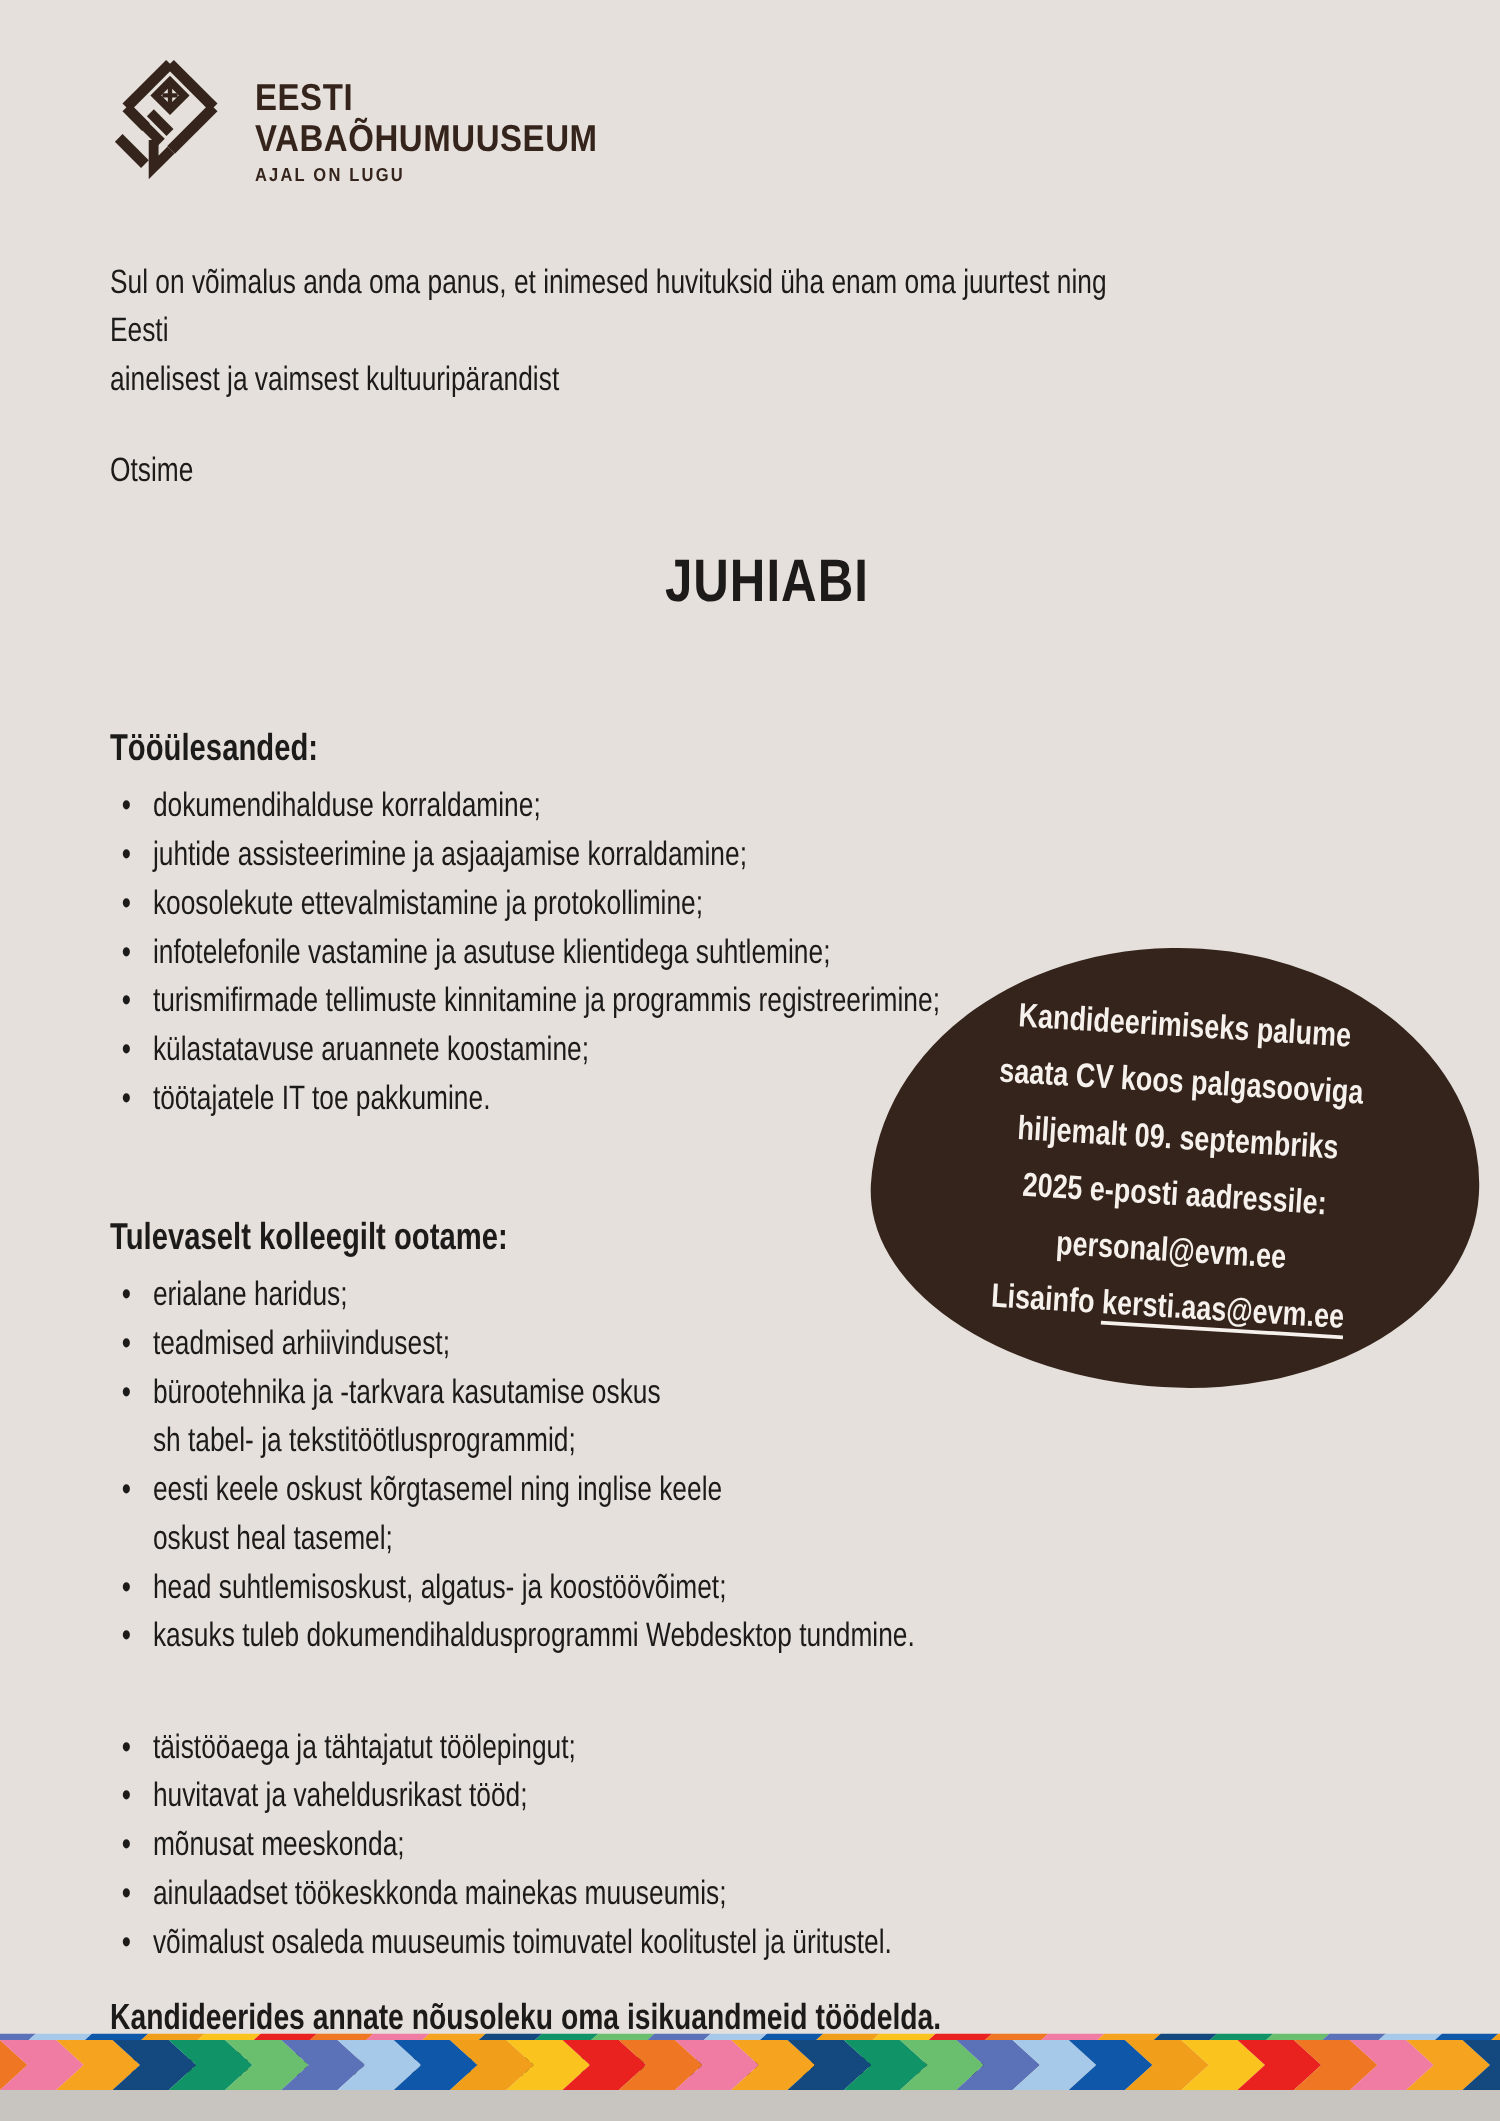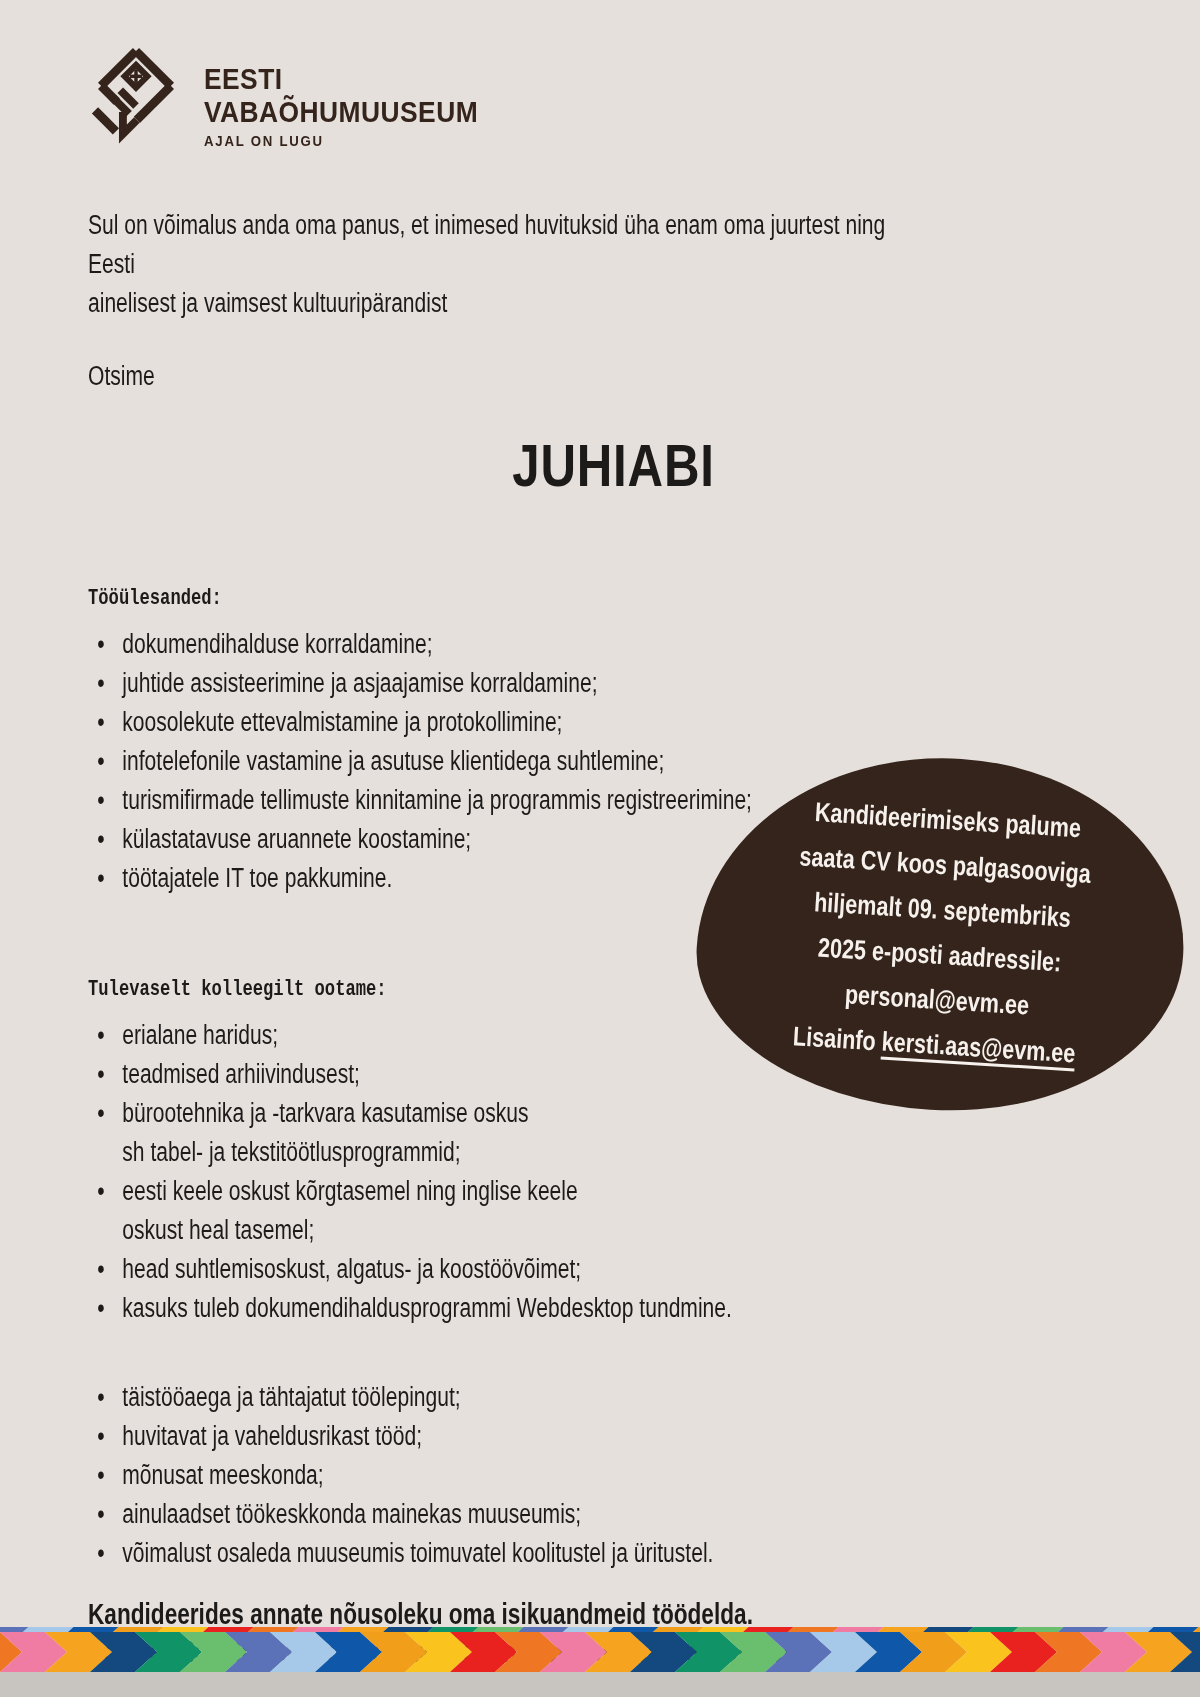--- a/index.html
+++ b/index.html
@@ -18,24 +18,24 @@
   
   .logo{display:flex;align-items:flex-start;gap:20px;}
   .logo-mark{width:96px;height:122px;color:var(--c-brown,#3a2a20);}
   .logo-text{margin-top:24px;transform:scaleX(.88);transform-origin:left top;color:var(--c-brown,#3a2a20);}
   .logo-line{font-weight:bold;font-size:30px;line-height:33px;letter-spacing:.5px;}
   .logo-tagline{font-size:15px;line-height:26px;letter-spacing:2px;font-weight:bold;}
   
   .intro{margin-top:46px;font-size:27px;line-height:39px;}
   .otsime{margin-top:34px;font-size:27px;line-height:39px;}
   
-  h1.title{margin:18px 0 0 0;text-align:center;font-size:60px;line-height:86px;font-weight:bold;letter-spacing:1px;}
+  h1.title{margin:18px 0 0 0;text-align:center;font-size:48px;line-height:86px;font-weight:bold;letter-spacing:1px;}
   h1.title span{display:inline-block;transform:scaleX(.82);}
   
-  h2.sec{margin:0;font-size:22px;line-height:40px;font-weight:bold;font-family:Liberation Mono, monospace;}
+  h2.sec{margin:0;font-size:30px;line-height:40px;font-weight:bold;}
   h2.sec span{display:inline-block;transform:scaleX(.78);transform-origin:left top;}
   .s1{margin-top:70px;} .s2{margin-top:72px;} .s3{margin-top:50px;}
   ul.blist{list-style:none;margin:6px 0 0 0;padding:0;transform:scaleX(.78);transform-origin:left top;width:1280px;}
   ul.blist li{position:relative;padding-left:44px;font-size:27px;line-height:39px;white-space:pre-line;}
   ul.blist li::before{content:"•";position:absolute;left:12px;top:0;font-size:27px;}
   
   .blob{
     position:absolute;z-index:2;left:698px;top:758px;width:486px;height:352px;
     background:var(--c-brown,#35241b);
     border-radius:52% 48% 50% 50% / 58% 52% 48% 42%;

